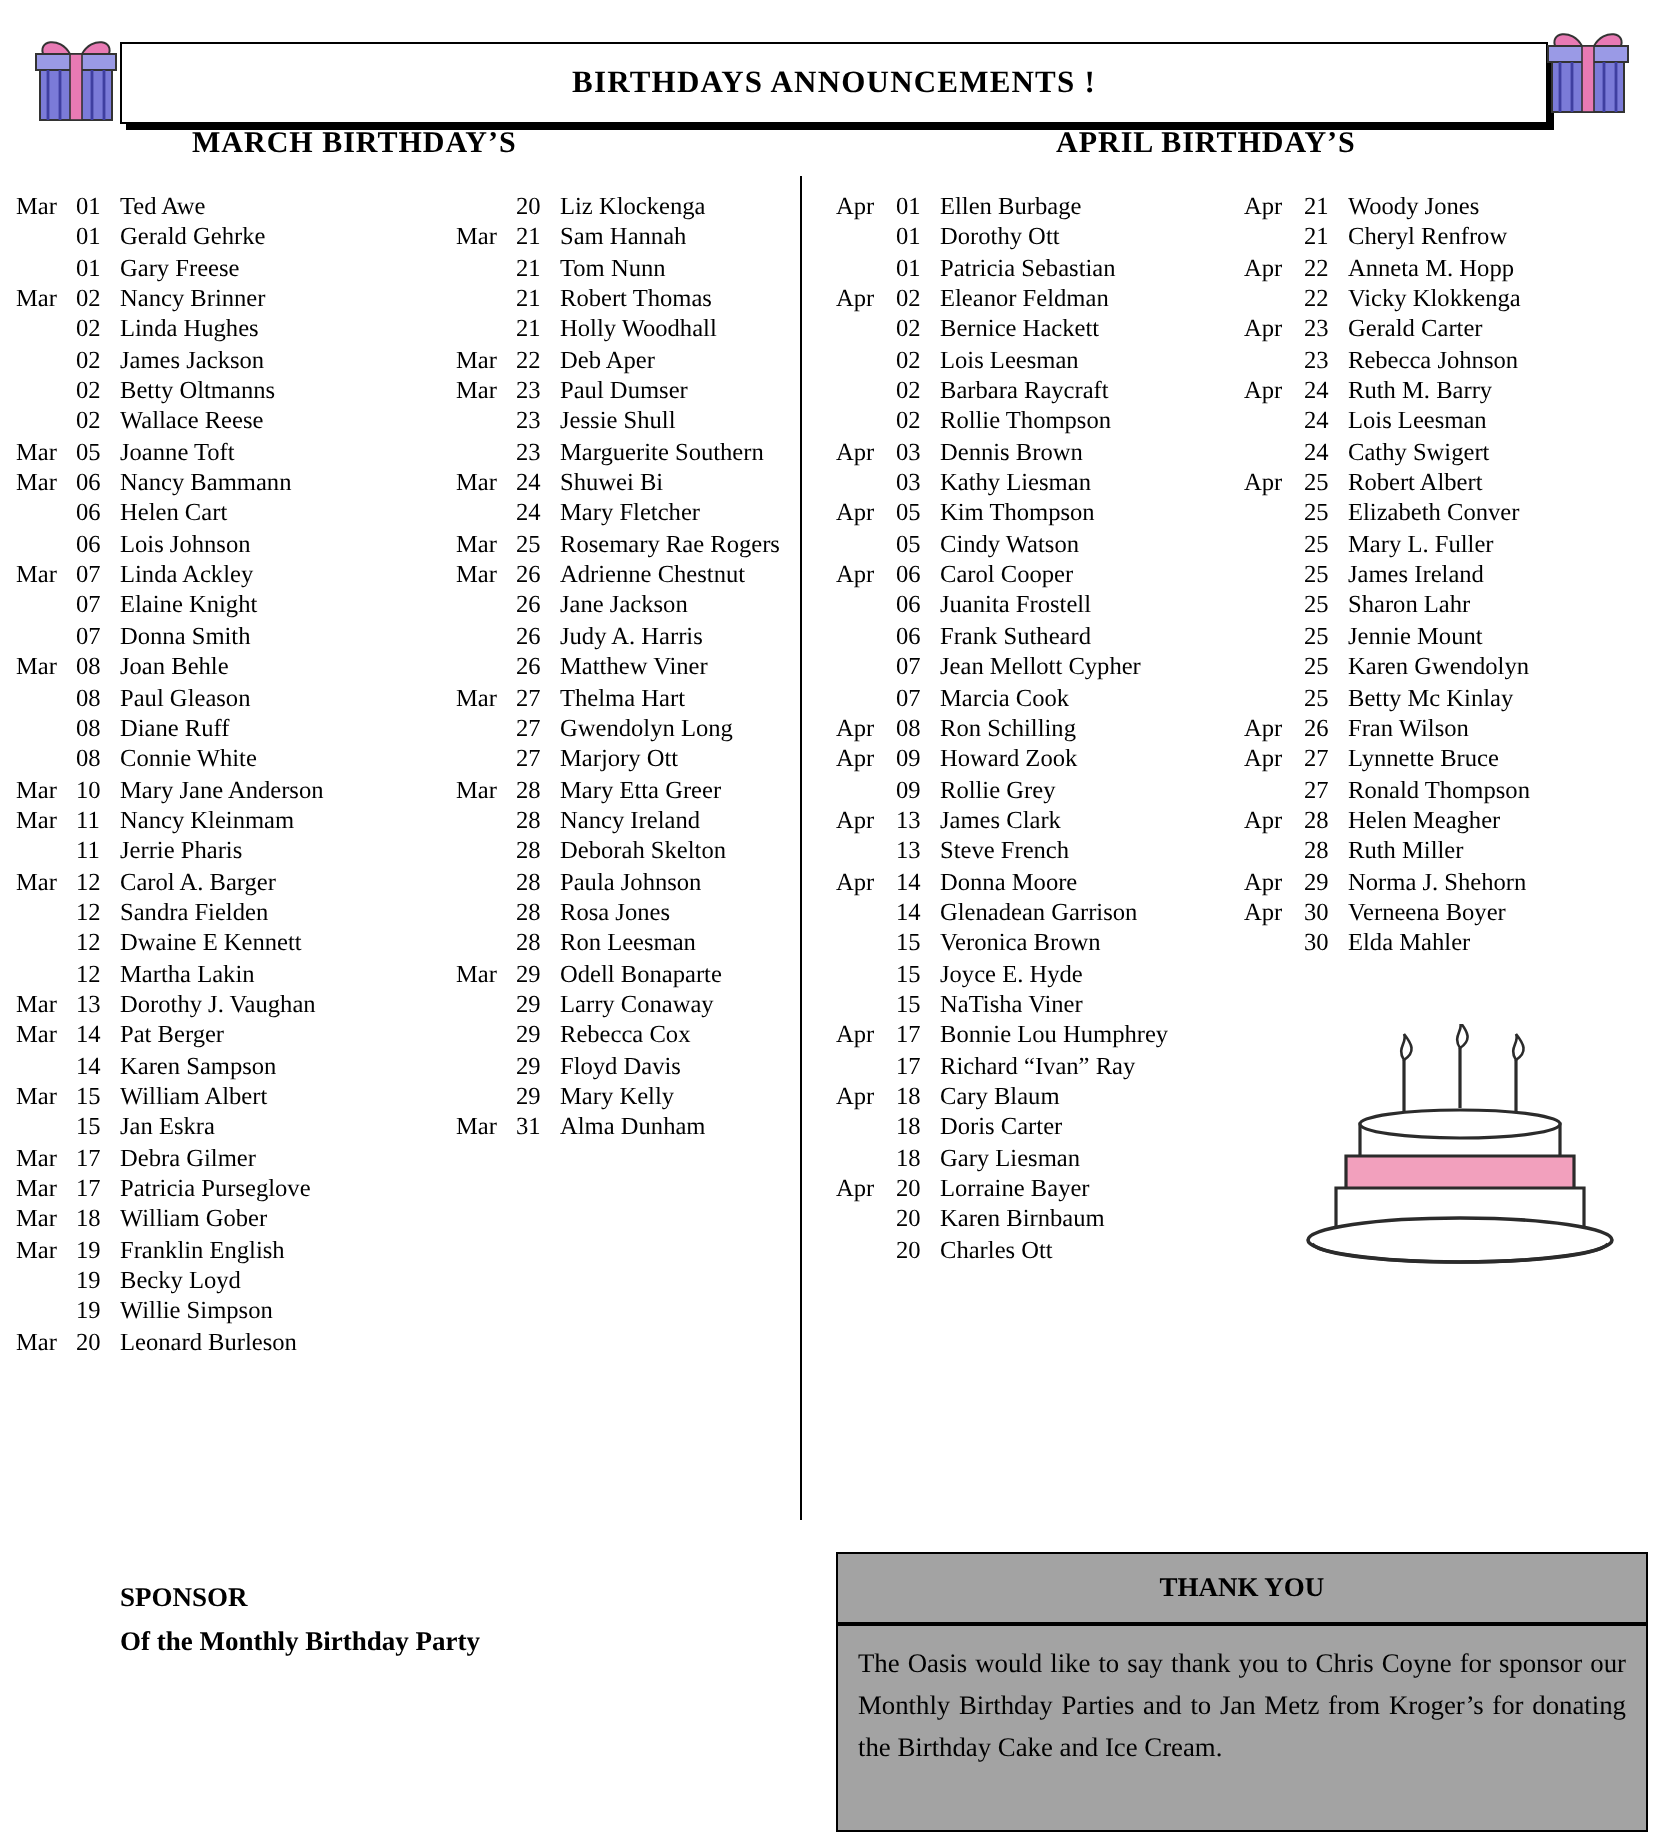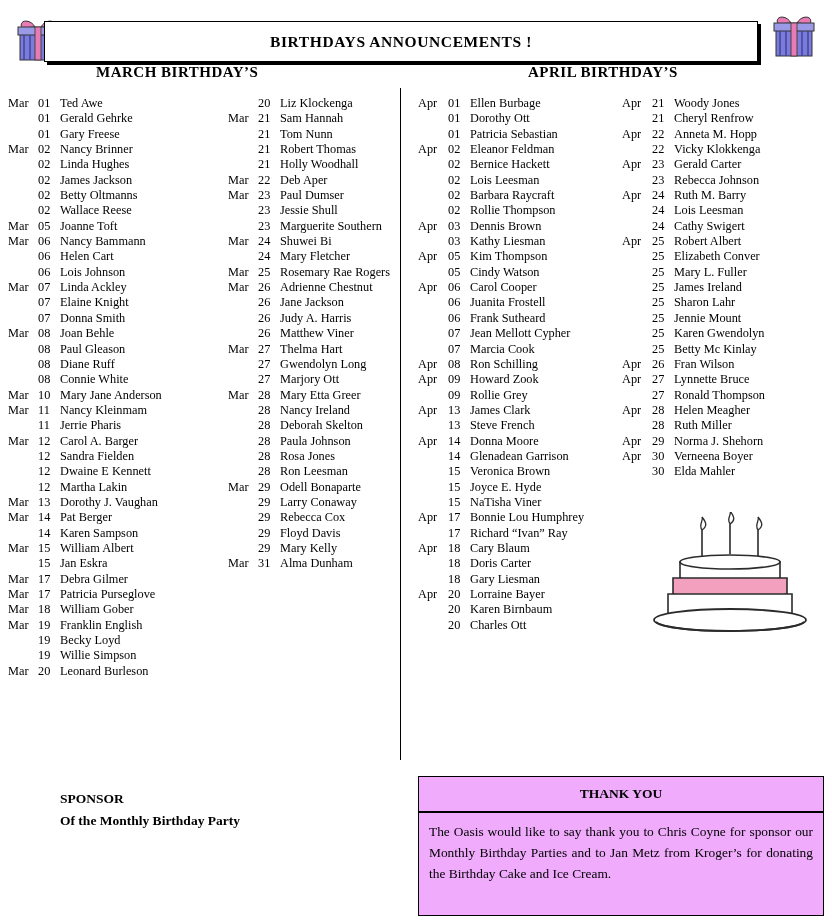--- a/index.html
+++ b/index.html
@@ -24,21 +24,21 @@
   
   .header-row {
     position: absolute;
     left: 0;
     top: 8px;
     width: 832px;
     height: 62px;
   }
   .title-box {
     position: absolute;
-    left: 44px;
+    left: 60px;
     top: 13px;
     width: 712px;
     height: 39px;
     border: 1.5px solid #000;
     box-shadow: 3px 3px 0 #000;
     background: #fff;
     display: flex;
     align-items: center;
     justify-content: center;
   }
@@ -129,21 +129,21 @@
   }
 
   
   .thankyou-box {
     position: absolute;
     left: 418px;
     top: 776px;
     width: 404px;
     height: 138px;
     border: 1.5px solid #000;
-    background: #f0abfc;
+    background: #a3a3a3;
   }
   .ty-title {
     text-align: center;
     font-weight: bold;
     font-size: 13.5px;
     margin-top: 9px;
   }
   .ty-rule {
     margin-top: 9px;
     height: 1.5px;

